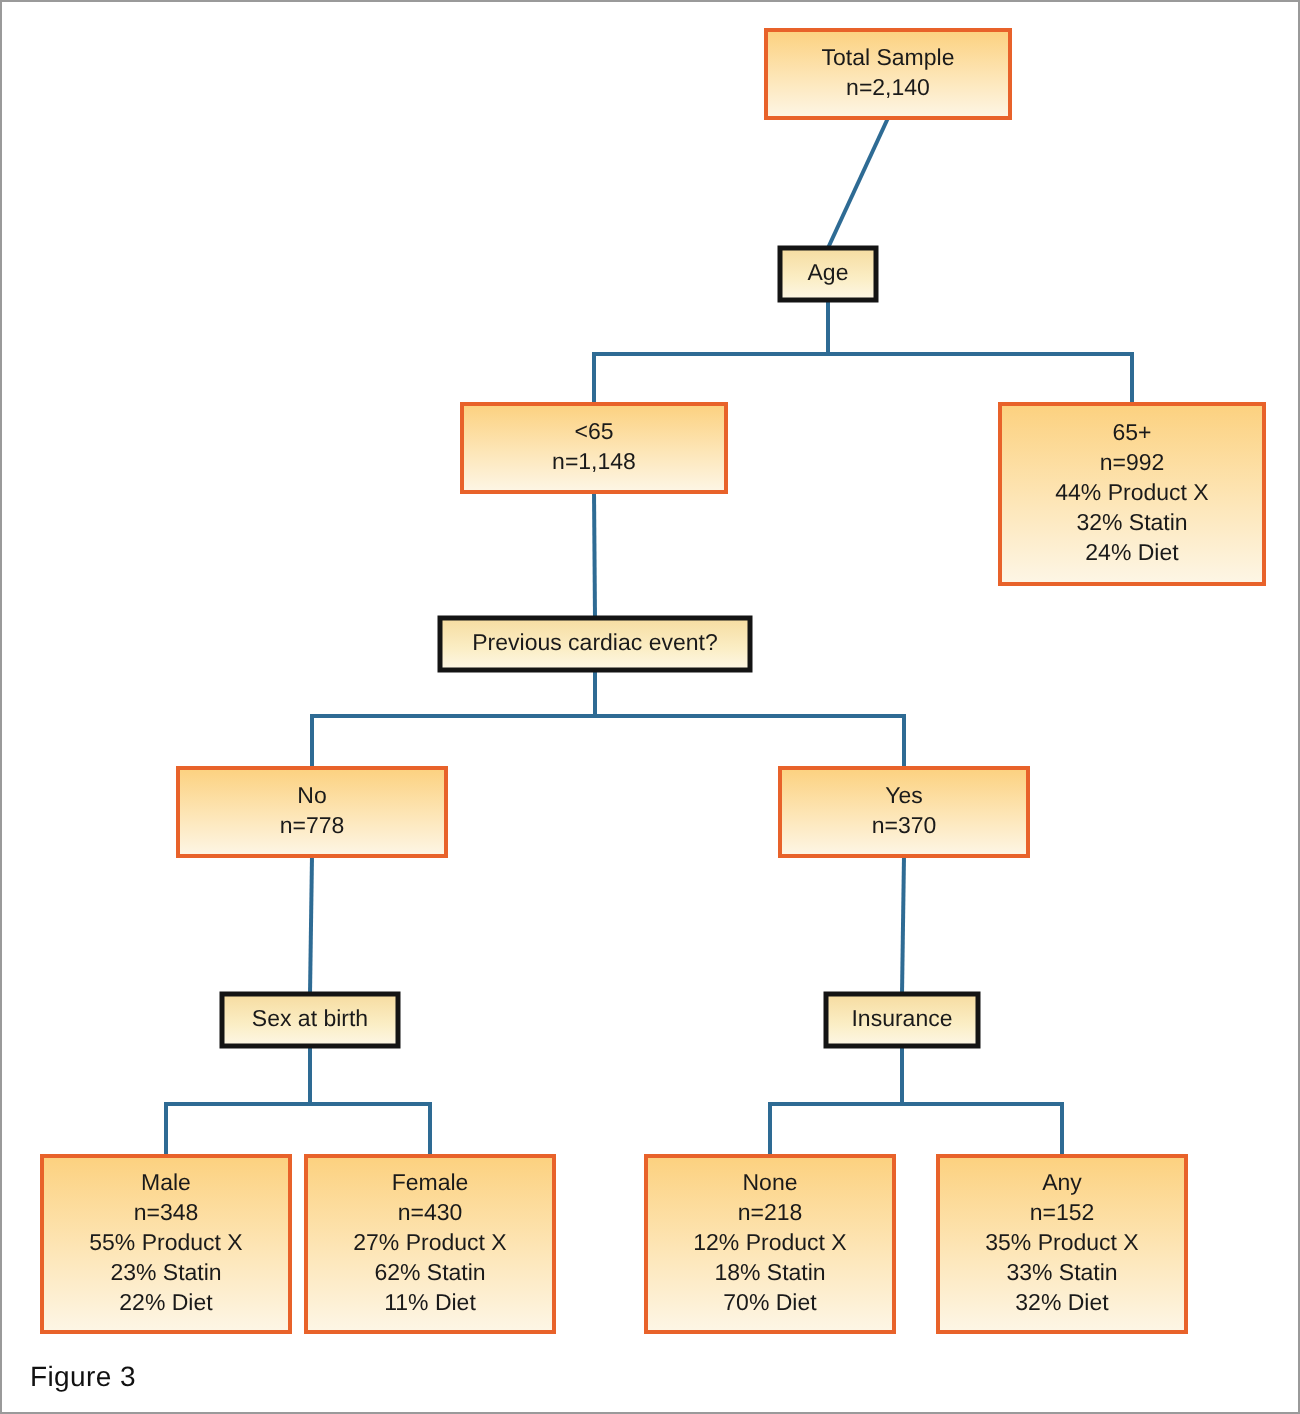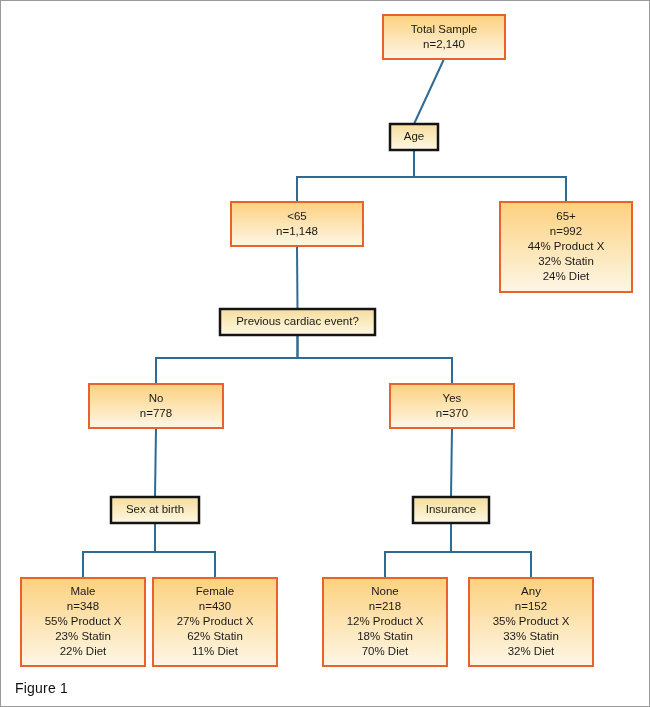--- a/index.html
+++ b/index.html
@@ -160,15 +160,15 @@
           <rect x="468" y="577" width="124" height="88" fill="url(#grad-outcome)" stroke="#e8622a" stroke-width="2"></rect>
           <text x="530" y="591" class="node-label" fill="#1a1a1a">Any</text>
           <text x="530" y="606" class="node-label" fill="#1a1a1a">n=152</text>
           <text x="530" y="621" class="node-label" fill="#1a1a1a">35% Product X</text>
           <text x="530" y="636" class="node-label" fill="#1a1a1a">33% Statin</text>
           <text x="530" y="651" class="node-label" fill="#1a1a1a">32% Diet</text>
         </g>
       </g>
   </svg>
 
-  <div id="figure-caption">Figure 1</div>
+  <div id="figure-caption">Figure 3</div>
 
 </div>
 
 </body></html>

